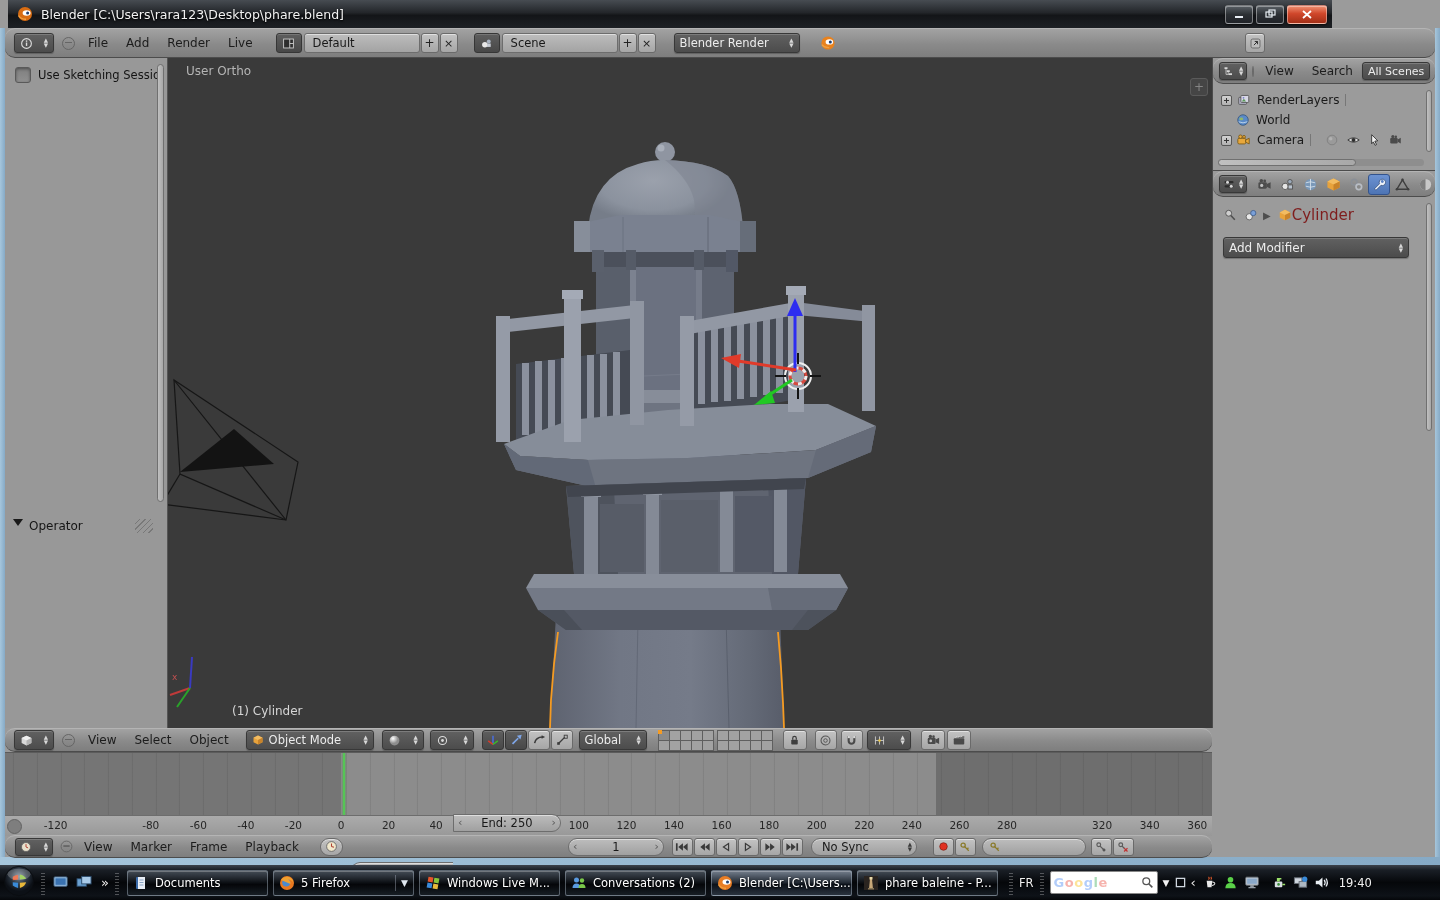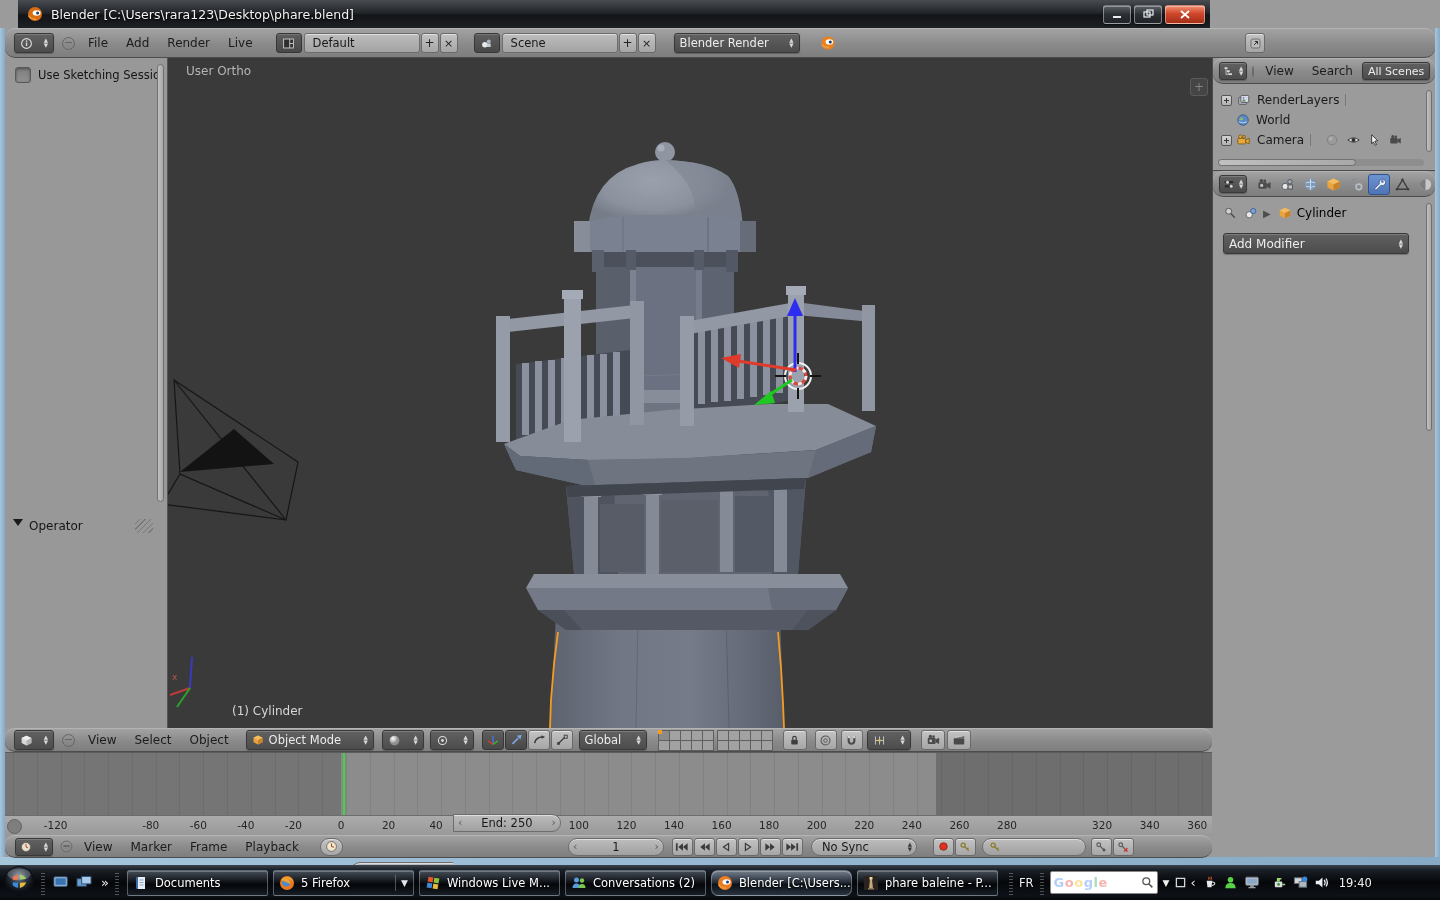--- a/index.html
+++ b/index.html
@@ -1,21 +1,21 @@
 <!DOCTYPE html>
 <html><head>
 <meta charset="utf-8">
 <style>
   html,body{margin:0;padding:0;background:#111;}
   #screen{position:relative;width:1440px;height:900px;overflow:hidden;background:#9b9b9b;
           font-family:"DejaVu Sans","Liberation Sans",sans-serif;cursor:default;}
   .abs{position:absolute;}
 
   
-  #titlebar{left:18px;top:0;width:1192px;height:28px;display:flex;align-items:center;
+  #titlebar{left:8px;top:0;width:1324px;height:28px;display:flex;align-items:center;
     background:linear-gradient(180deg,#474c52,#23262a 45%,#131518 55%,#1d2024);}
   #title-icon{width:16px;height:16px;margin-left:9px;}
   #title-text{font-size:12.5px;color:#f2f2f2;margin-left:8px;text-shadow:0 1px 2px #000;}
   .winbtn{height:17px;border-radius:3px;border:1px solid rgba(255,255,255,.4);
     box-shadow:inset 0 1px rgba(255,255,255,.35),0 1px 2px rgba(0,0,0,.7);
     display:flex;align-items:center;justify-content:center;margin-left:3px;
     background:linear-gradient(180deg,#5a6066,#2c3034 50%,#202328);}
   .winbtn.close{background:linear-gradient(180deg,#f09072,#d0472b 45%,#a32f17);width:38px;}
   .frame-blue{background:linear-gradient(90deg,#a6c6dc,#86aac6);}
 
@@ -81,21 +81,21 @@
   #playhead{background:#56c556;box-shadow:0 0 2px rgba(40,180,40,.8);}
 
   
   #taskbar{left:0;top:865px;width:1440px;height:35px;
     background:linear-gradient(180deg,#3c434c 0%,#1a1f26 14%,#05070a 50%,#0e1218 88%,#05070a 100%);
     display:flex;align-items:center;}
   .task-btn{height:26px;width:141px;border-radius:2.5px;margin-right:5px;display:flex;align-items:center;
     border:1px solid rgba(190,205,220,.4);box-sizing:border-box;
     background:linear-gradient(180deg,rgba(150,165,180,.35),rgba(60,70,85,.12) 50%,rgba(0,0,0,.25) 55%,rgba(70,85,100,.18));
     box-shadow:inset 0 1px rgba(255,255,255,.25);}
-  .task-btn.active{background:linear-gradient(180deg,rgba(190,205,225,.55),rgba(95,115,140,.3) 50%,rgba(20,30,45,.4) 55%,rgba(110,130,155,.3));border-radius:7px;}
+  .task-btn.active{background:linear-gradient(180deg,rgba(190,205,225,.55),rgba(95,115,140,.3) 50%,rgba(20,30,45,.4) 55%,rgba(110,130,155,.3));}
   .task-btn .tlabel{color:#fff;font-size:11.5px;margin-left:6px;white-space:nowrap;overflow:hidden;
     text-overflow:ellipsis;text-shadow:0 1px 2px #000;flex:1;}
   .task-btn .drop{color:#dfe6ee;font-size:9px;padding:0 5px;border-left:1px solid rgba(200,210,225,.35);height:16px;display:flex;align-items:center;}
   .tb-text{color:#f0f0f0;font-size:11.5px;text-shadow:0 1px 2px #000;}
   .grip-dots{width:4px;height:24px;margin:0 6px;
     background:repeating-linear-gradient(0deg,rgba(255,255,255,.28) 0 1px,transparent 1px 3px);}
   .tray-ic{margin-left:6px;display:flex;align-items:center;}
 </style>
 </head>
 <body>
@@ -576,21 +576,21 @@
           </svg>
         </span>
       <span style="color:#4e4e4e;font-size:10px;margin-left:5px;">▶</span>
       <span class="ibox" style="margin-left:7px;">
           <svg width="14" height="14" viewBox="0 0 16 16">
             <polygon points="8,2 14,5 14,11 8,14 2,11 2,5" fill="#e8a33c"></polygon>
             <polygon points="8,2 14,5 8,8 2,5" fill="#f2bc62"></polygon>
             <polygon points="8,8 14,5 14,11 8,14" fill="#c8832a"></polygon>
           </svg>
         </span>
-      <span style="font-size:12px;color:#000000;margin-left:5px;">Cylinder</span>
+      <span style="font-size:15px;color:#7f1d1d;">Cylinder</span>
     </div>
     <div class="dpill" style="width:186px;height:21px;margin:13px 0 0 10px;font-size:12px;">
       <span>Add Modifier</span>
       <span class="stp">
           <b>▲</b>
           <b>▼</b>
         </span>
     </div>
     <div class="abs scroll-thumb" style="right:3px;top:32px;width:6px;height:228px;"></div>
   </div>

